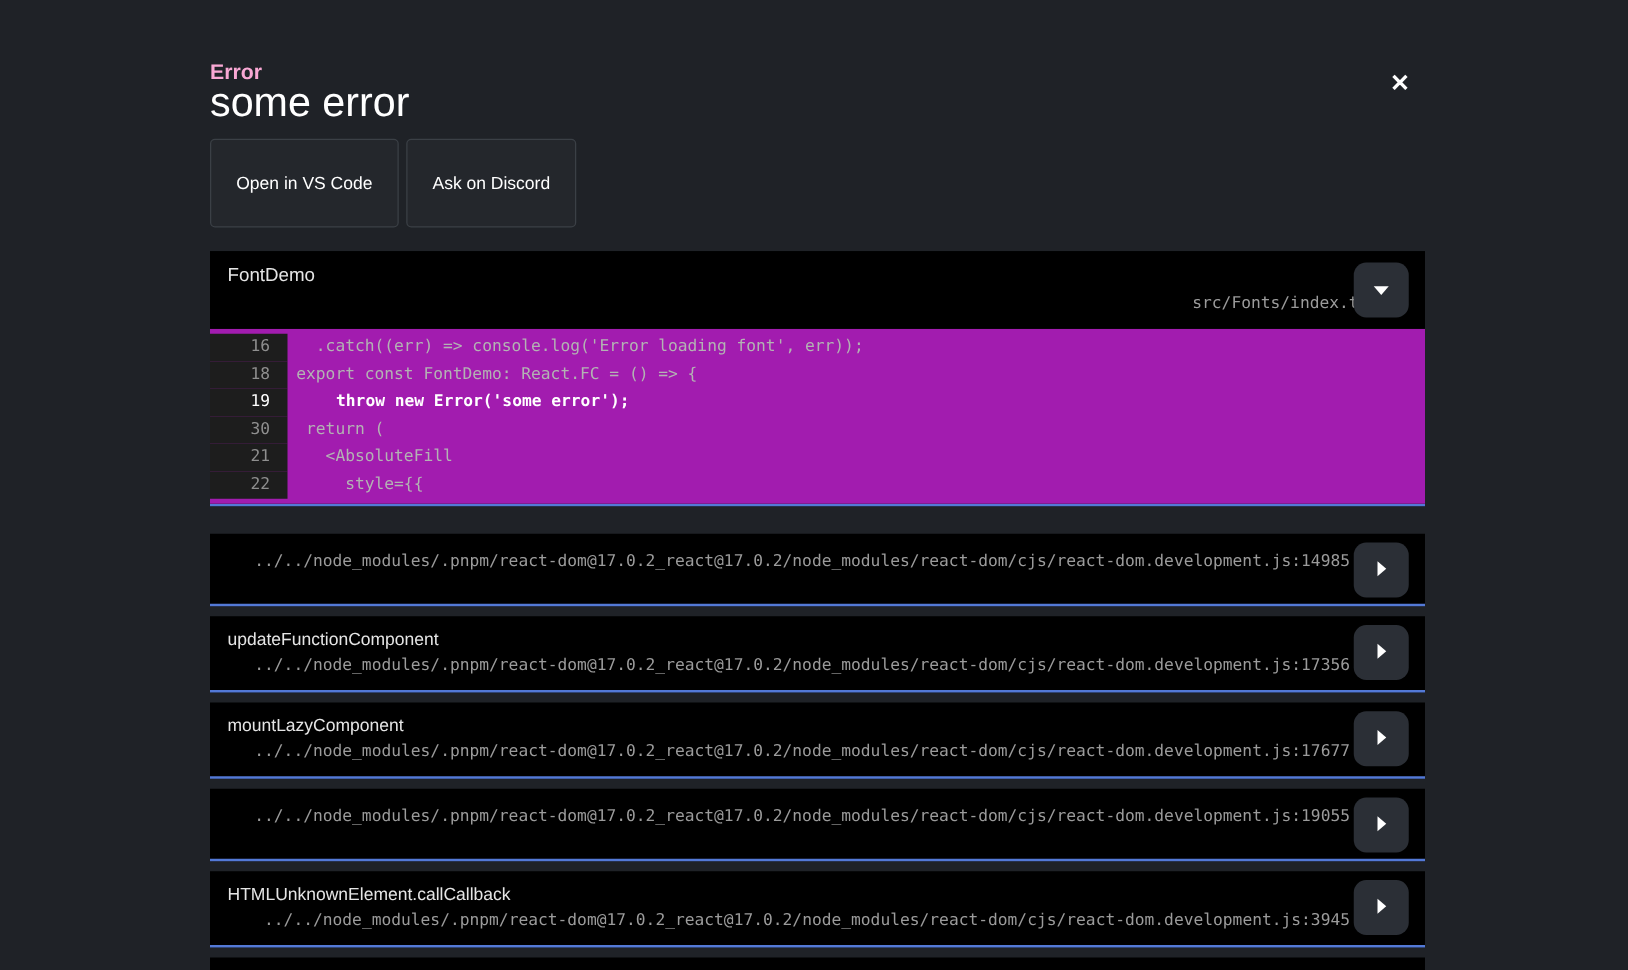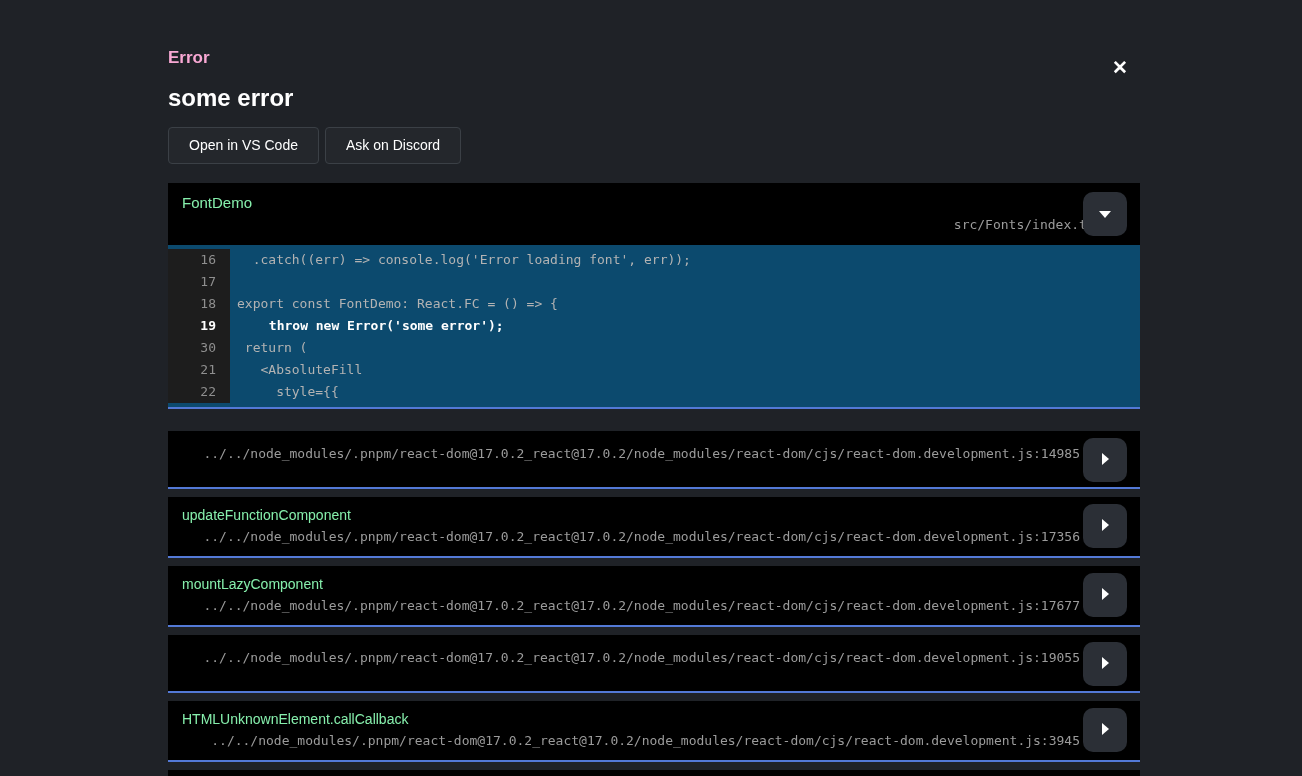--- a/index.html
+++ b/index.html
@@ -16,38 +16,38 @@
     padding-top: 48px;
   }
   .kicker {
     color: #f9a8d4;
     font-size: 17px;
     font-weight: bold;
     line-height: 20px;
   }
   .error-title {
     color: #ffffff;
-    font-size: 24px;
-    font-weight: bold;
+    font-size: 33px;
+    font-weight: normal;
     line-height: 28px;
-    margin-top: 16px;
+    margin-top: 0;
   }
   .actions {
     display: flex;
     gap: 6px;
     margin-top: 15px;
   }
   .action-btn {
     background: #24272c;
     border: 1px solid #3b4046;
     border-radius: 4px;
     color: #ffffff;
     font-family: "Liberation Sans", sans-serif;
     font-size: 14px;
-    padding: 9px 20px;
+    padding: 26px 20px;
     cursor: pointer;
     line-height: 17px;
   }
   .close-btn {
     position: absolute;
     left: 1112px;
     top: 58px;
     color: #ffffff;
     font-size: 19px;
     font-weight: bold;
@@ -59,21 +59,21 @@
     background: #000000;
     border-bottom: 2px solid #5379d6;
     position: relative;
   }
   .frame-header {
     background: #000000;
     padding: 11px 14px 12px 14px;
     position: relative;
   }
   .frame-title {
-    color: #86efac;
+    color: #e5e5e5;
     font-size: 15px;
     line-height: 18px;
   }
   .frame-path {
     color: #9b9b9b;
     font-family: "DejaVu Sans Mono", monospace;
     font-size: 13px;
     line-height: 16px;
     margin-top: 5px;
     white-space: nowrap;
@@ -89,42 +89,42 @@
     border-radius: 10px;
     cursor: pointer;
     display: flex;
     align-items: center;
     justify-content: center;
   }
   .frame-header .caret-btn { top: 9px; }
   .collapsed .caret-btn { top: 7px; }
   .code-block {
     display: block;
-    background: #0c4a6e;
+    background: #a21caf;
     padding: 4px 0;
     font-family: "DejaVu Sans Mono", monospace;
     font-size: 13px;
     line-height: 22px;
   }
   .code-row { display: flex; }
   .code-row .ln {
     width: 62px;
     flex: 0 0 62px;
     background: #1d1d1d;
     color: #8f8f8f;
     text-align: right;
     padding-right: 14px;
   }
   .code-row .src {
     flex: 1;
     color: #b3b3b3;
     padding-left: 7px;
     white-space: pre;
   }
-  .code-row.hl .ln { color: #ffffff; font-weight: bold; }
+  .code-row.hl .ln { color: #ffffff; font-weight: normal; }
   .code-row.hl .src { color: #ffffff; font-weight: bold; margin-left: 24px; }
   .frames-list { margin-top: 22px; }
   .frame-card.collapsed {
     padding: 10px 60px 11px 14px;
     margin-bottom: 8px;
     min-height: 58px;
   }
   .collapsed .frame-title { font-size: 14px; line-height: 17px; }
   .frame-card.partial {
     height: 40px;
@@ -160,24 +160,20 @@
               </svg>
           </span>
         </button>
       </div>
       <div class="code-block">
         <div class="code-row">
           <span class="ln">16</span>
             <span class="src">  .catch((err) =&gt; console.log('Error loading font', err));</span>
         </div>
         <div class="code-row">
-          <span class="ln">17</span>
-            <span class="src"></span>
-        </div>
-        <div class="code-row">
           <span class="ln">18</span>
             <span class="src">export const FontDemo: React.FC = () =&gt; {</span>
         </div>
         <div class="code-row hl">
           <span class="ln">19</span>
             <span class="src"> throw new Error('some error');</span>
         </div>
         <div class="code-row">
           <span class="ln">30</span>
             <span class="src"> return (</span>

